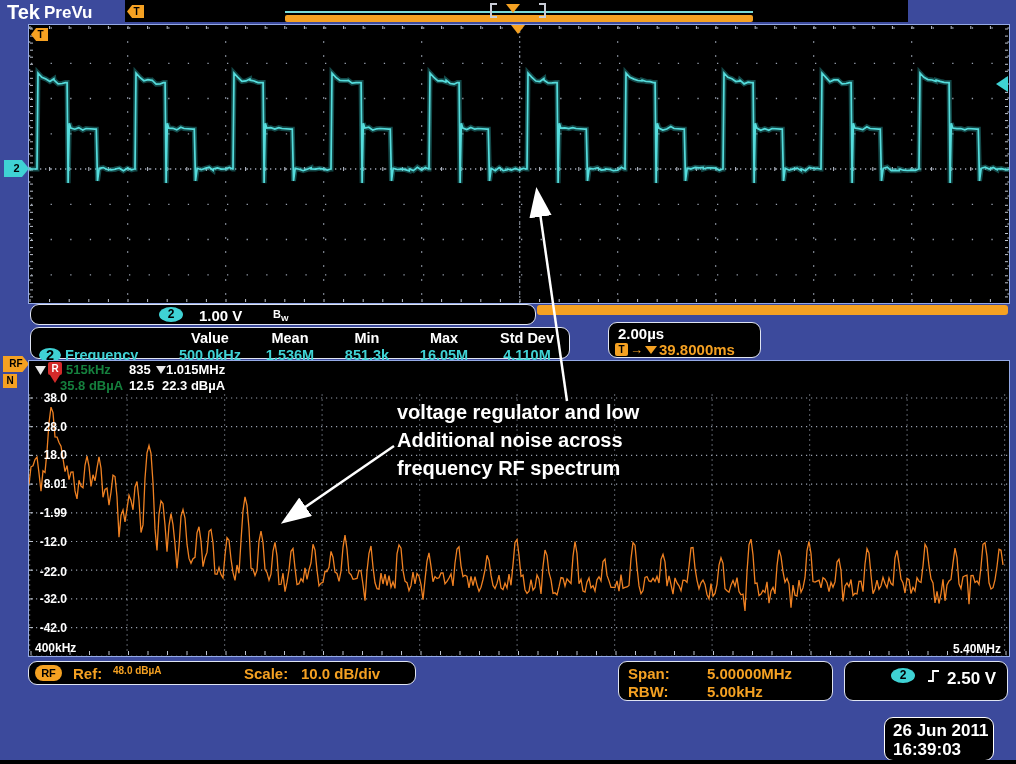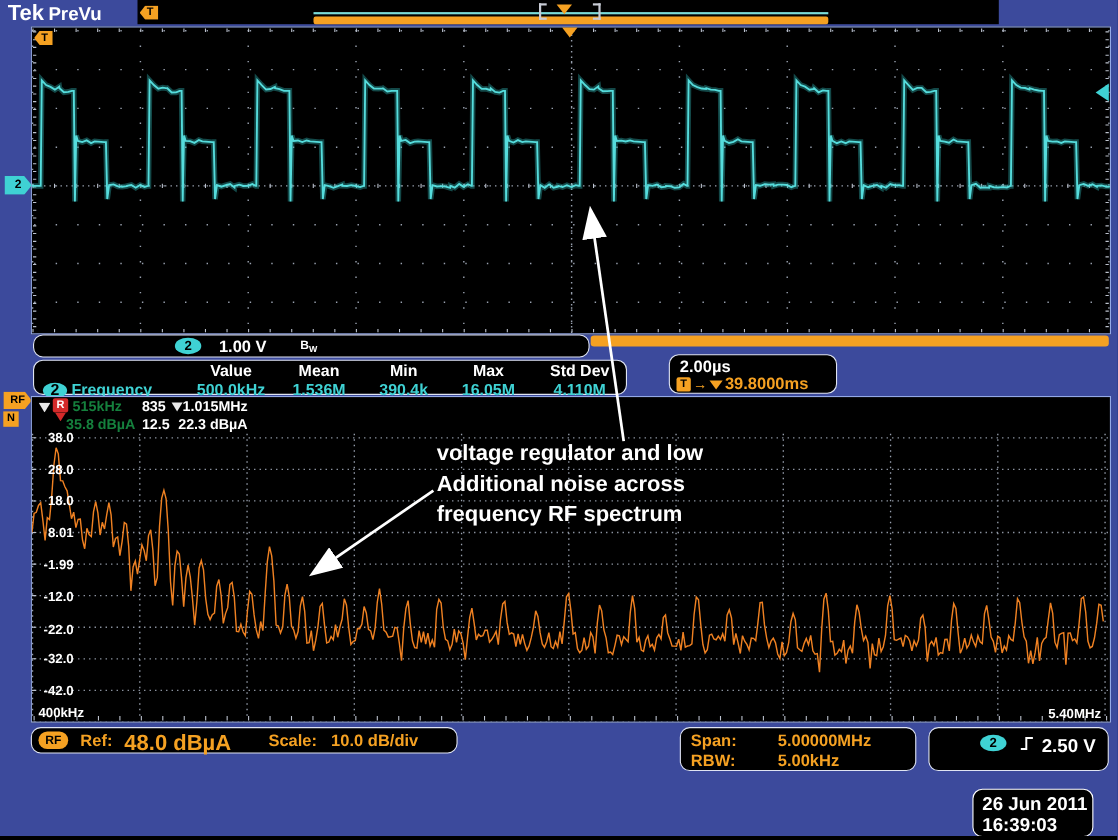--- a/index.html
+++ b/index.html
@@ -71,21 +71,21 @@
     <div class="meas-grid">
       <span class="lbl"></span>
       <span class="wtxt">Value</span>
       <span class="wtxt">Mean</span>
       <span class="wtxt">Min</span>
       <span class="wtxt">Max</span>
       <span class="wtxt">Std Dev</span>
       <span class="lbl"><span class="badge2" style="width:22px;height:14px;line-height:14px;">2</span> <span class="ctxt" style="font-size:14.5px;">Frequency</span></span>
       <span class="ctxt">500.0kHz</span>
       <span class="ctxt">1.536M</span>
-      <span class="ctxt">390.4k</span>
+      <span class="ctxt">851.3k</span>
       <span class="ctxt">16.05M</span>
       <span class="ctxt">4.110M</span>
     </div>
   </div>
 
   <div class="box" style="left:572px;top:322px;width:153px;height:36px;margin-left:36px;">
     <div class="wtxt abs" style="left:9px;top:2px;font-size:15px;">2.00µs</div>
     <div class="abs" style="left:6px;top:18px;display:flex;align-items:center;gap:2px;">
       <span style="width:13px;height:13px;background:#f5a122;color:#000;font-size:10px;font-weight:bold;text-align:center;line-height:13px;border-radius:2px;">T</span>
       <span class="otxt" style="font-size:13px;">→</span>
@@ -126,21 +126,21 @@
     <div class="mkrow wtxt" style="left:127px;top:1px;"><span style="display:inline-block;width:0;height:0;border-left:5px solid transparent;border-right:5px solid transparent;border-top:8px solid #e8e8e8;"></span><span>1.015MHz</span></div>
     <div class="mkrow wtxt" style="left:133px;top:17px;">22.3 dBµA</div>
 
     <div class="abs wtxt" style="left:6px;top:280px;font-size:12px;">400kHz</div>
     <div class="abs wtxt" style="right:8px;top:281px;font-size:12px;">5.40MHz</div>
   </div>
 
   <div class="box" style="left:28px;top:661px;width:388px;height:24px;">
     <span class="abs" style="left:6px;top:3px;width:27px;height:16px;background:#f5a122;color:#000;font-size:11px;font-weight:bold;text-align:center;line-height:16px;border-radius:8px;">RF</span>
     <span class="otxt abs" style="left:44px;top:3px;font-size:15px;">Ref:</span>
-    <span class="otxt abs" style="left:84px;top:3px;font-size:20px;">48.0 dBµA</span>
+    <span class="otxt abs" style="left:84px;top:3px;font-size:10px;">48.0 dBµA</span>
     <span class="otxt abs" style="left:215px;top:3px;font-size:15px;">Scale:</span>
     <span class="otxt abs" style="left:272px;top:3px;font-size:15px;">10.0 dB/div</span>
   </div>
 
 
   <div class="box" style="left:618px;top:661px;width:215px;height:40px;">
     <span class="otxt abs" style="left:9px;top:3px;font-size:15px;">Span:</span>
     <span class="otxt abs" style="left:88px;top:3px;font-size:15px;">5.00000MHz</span>
     <span class="otxt abs" style="left:9px;top:21px;font-size:15px;">RBW:</span>
     <span class="otxt abs" style="left:88px;top:21px;font-size:15px;">5.00kHz</span>

